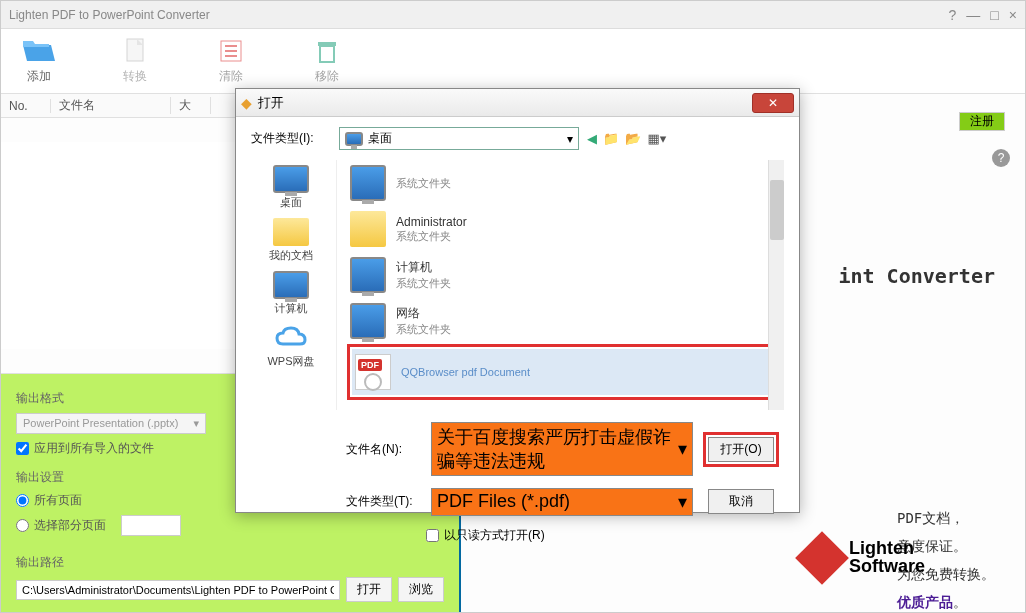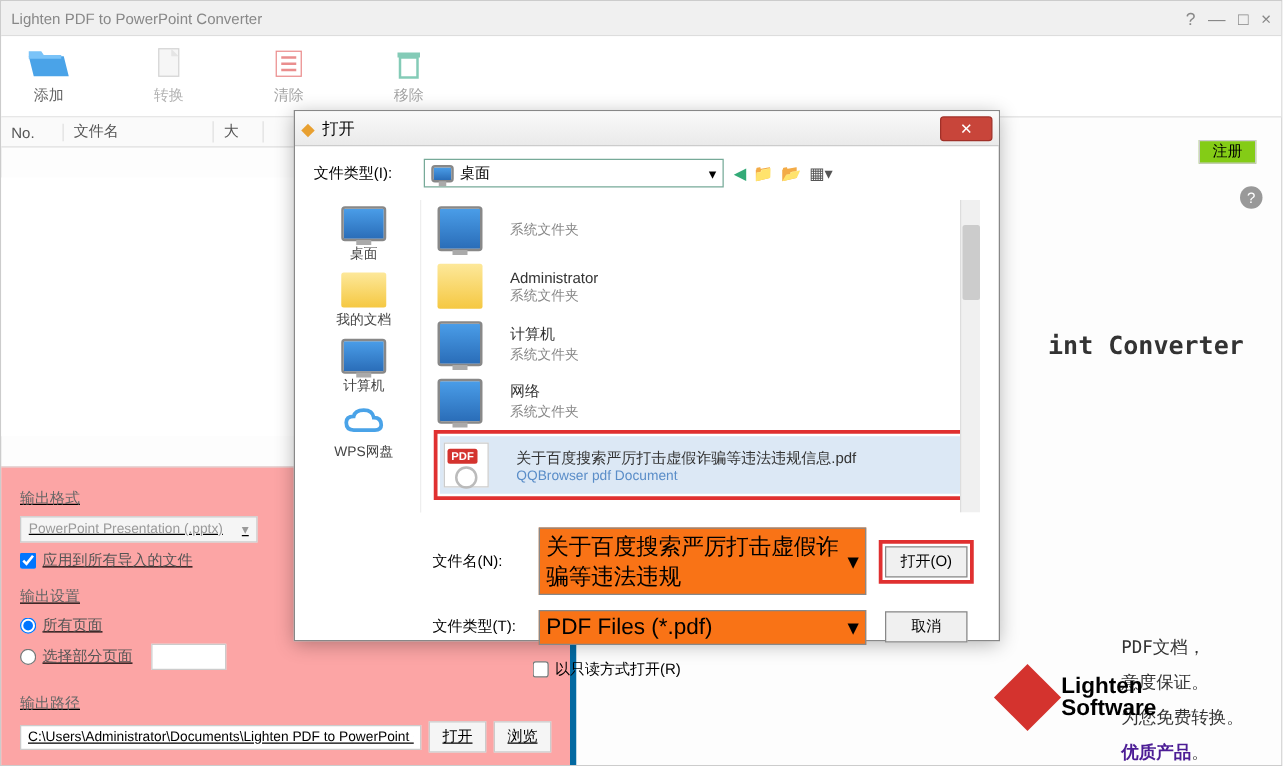--- a/index.html
+++ b/index.html
@@ -10,26 +10,26 @@
     .titlebar-title { flex: 1; font-size: 12px; }
     .titlebar-btns { display: flex; gap: 10px; color: #888; font-size: 14px; }
     .titlebar-btns span { cursor: pointer; }
     
     .toolbar { height: 65px; background: #fff; display: flex; align-items: center; padding: 5px 20px; gap: 60px; border-bottom: 1px solid #e0e0e0; }
     .tool-item { display: flex; flex-direction: column; align-items: center; gap: 3px; cursor: pointer; }
     .tool-icon { width: 36px; height: 28px; }
     .tool-label { font-size: 12px; color: #666; }
     
     .content-area { display: flex; height: calc(100% - 93px); }
-    .left-panel { width: 460px; border-right: 5px solid #0369a1; display: flex; flex-direction: column; gap: 24px; }
+    .left-panel { width: 460px; border-right: 2px solid #0369a1; display: flex; flex-direction: column; gap: 24px; }
     .table-header { height: 24px; background: #fafafa; border-bottom: 1px solid #e0e0e0; display: flex; align-items: center; }
     .table-header div { padding: 0 8px; border-right: 1px solid #e0e0e0; font-size: 12px; color: #555; }
     .table-body { flex: 1; background: #fff; }
     
-    .bottom-panel { border-top: 1px solid #e0e0e0; padding: 10px 15px; background: #fca5a5; text-decoration: underline; }
+    .bottom-panel { border-top: 1px solid #e0e0e0; padding: 10px 15px; background: #bef264; }
     .section-label { font-size: 12px; color: #666; margin: 6px 0; }
     .select-box { border: 1px solid #ccc; background: #f5f5f5; padding: 3px 6px; font-size: 11px; color: #999; display: flex; justify-content: space-between; width: 190px; }
     .checkbox-row, .radio-row { display: flex; align-items: center; gap: 5px; margin: 6px 0; font-size: 12px; color: #555; }
     .path-row { display: flex; gap: 6px; align-items: center; margin-top: 4px; }
     .path-input { flex: 1; border: 1px solid #ccc; padding: 3px 5px; font-size: 11px; background: #fff; }
     .small-btn { border: 1px solid #ccc; background: #f5f5f5; padding: 3px 10px; font-size: 12px; cursor: pointer; }
     
     .right-panel { flex: 1; position: relative; padding: 10px; }
     .nav-bar { display: flex; align-items: center; justify-content: space-between; padding: 5px 10px; }
     .nav-group { display: flex; gap: 8px; align-items: center; }
@@ -54,21 +54,21 @@
     .lookin-label { font-size: 12px; width: 80px; }
     .lookin-select { border: 1px solid #7a9; background: #fff; padding: 2px 5px; display: flex; align-items: center; gap: 5px; width: 240px; font-size: 12px; }
     .lookin-icons { display: flex; gap: 6px; font-size: 13px; color: #555; }
     
     .dialog-content { display: flex; gap: 5px; height: 250px; }
     .places-bar { width: 80px; display: flex; flex-direction: column; gap: 8px; align-items: center; padding-top: 5px; }
     .place-item { display: flex; flex-direction: column; align-items: center; gap: 2px; font-size: 11px; color: #444; cursor: pointer; }
     .place-icon { width: 36px; height: 28px; }
     
     .file-list { flex: 1; border-left: 1px solid #eee; padding-left: 10px; overflow-y: auto; position: relative; }
-    .file-item { display: flex; align-items: center; gap: 22px; padding: 5px 3px; cursor: pointer; }
+    .file-item { display: flex; align-items: center; gap: 10px; padding: 5px 3px; cursor: pointer; }
     .file-icon { width: 36px; height: 36px; flex-shrink: 0; }
     .file-info { display: flex; flex-direction: column; }
     .file-name { font-size: 12px; color: #333; }
     .file-type { font-size: 11px; color: #888; }
     .file-selected { border: 3px solid #e03030; padding: 2px; }
     .file-selected .file-item { background: #dce8f5; }
     .file-selected .file-type { color: #5a8dc8; }
     
     .scrollbar-v { position: absolute; right: 0; top: 0; width: 16px; height: 100%; background: #f0f0f0; border-left: 1px solid #ddd; }
     .scroll-thumb { position: absolute; top: 20px; width: 14px; left: 1px; height: 60px; background: #ccc; border-radius: 2px; }
@@ -277,21 +277,20 @@
               <span class="file-type">系统文件夹</span>
             </div>
         </div>
         <div class="file-selected">
           <div class="file-item">
             <div class="file-icon" style="background:#fff;border:1px solid #ccc;position:relative;padding:2px">
               <span class="pdf-badge">PDF</span>
               <div style="width:18px;height:18px;border:2px solid #bbb;border-radius:50%;margin:2px auto 0"></div>
             </div>
             <div class="file-info">
-                <span class="file-name">关于百度搜索严厉打击虚假诈骗等违法违规信息.pdf</span>
                 <span class="file-type">QQBrowser pdf Document</span>
               </div>
           </div>
         </div>
         <div class="scrollbar-v">
             <div class="scroll-thumb"></div>
           </div>
       </div>
     </div>
 

